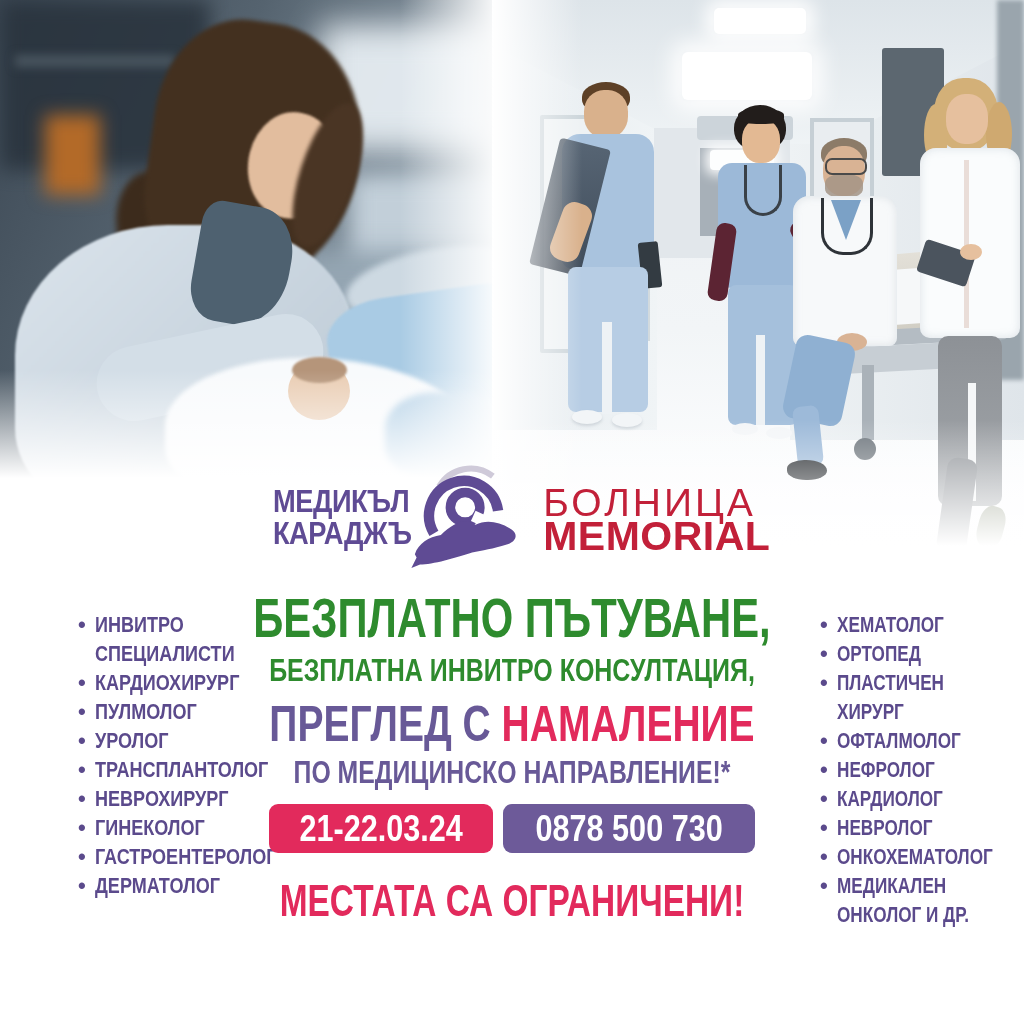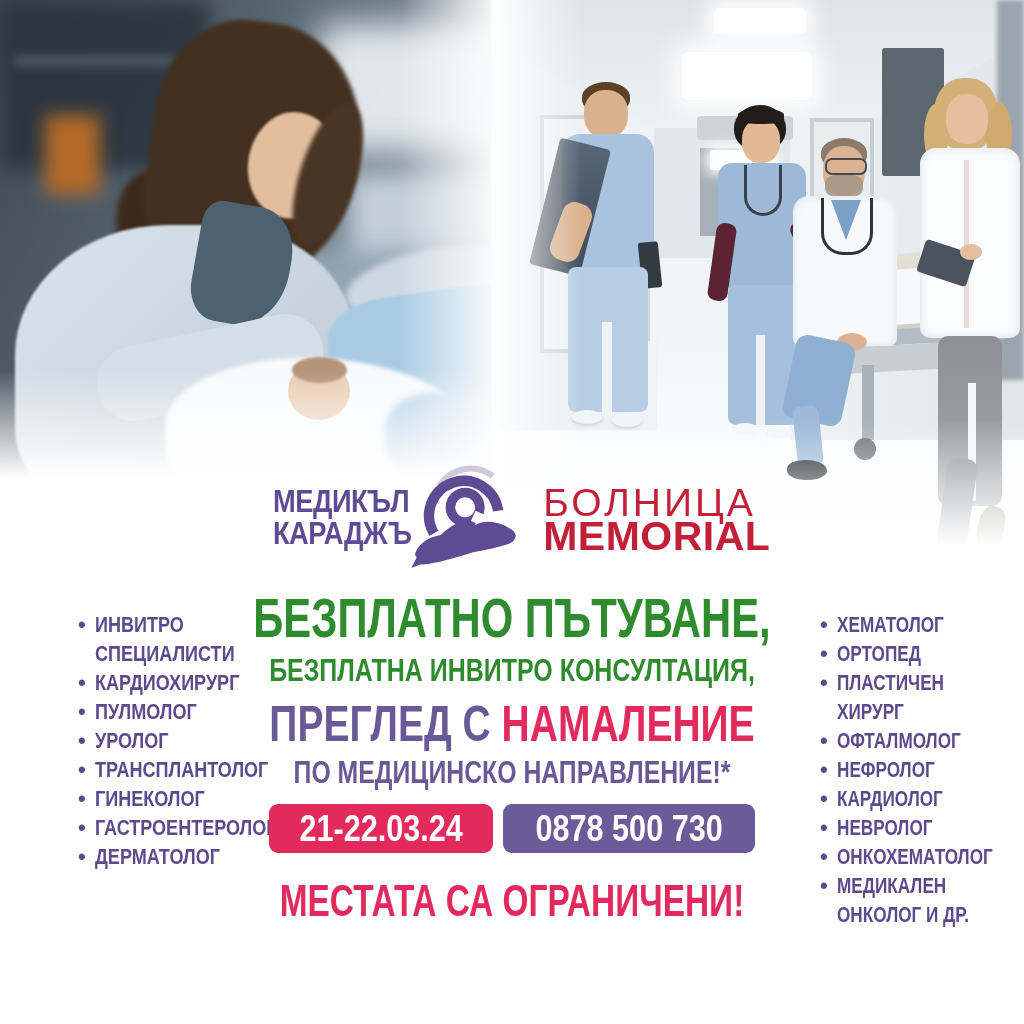--- a/index.html
+++ b/index.html
@@ -209,20 +209,23 @@
     <li>
         <span class="li-t">ПУЛМОЛОГ</span>
       </li>
     <li>
         <span class="li-t">УРОЛОГ</span>
       </li>
     <li>
         <span class="li-t">ТРАНСПЛАНТОЛОГ</span>
       </li>
     <li>
+        <span class="li-t">НЕВРОХИРУРГ</span>
+      </li>
+    <li>
         <span class="li-t">ГИНЕКОЛОГ</span>
       </li>
     <li>
         <span class="li-t">ГАСТРОЕНТЕРОЛОГ</span>
       </li>
     <li>
         <span class="li-t">ДЕРМАТОЛОГ</span>
       </li>
   </ul>
 

